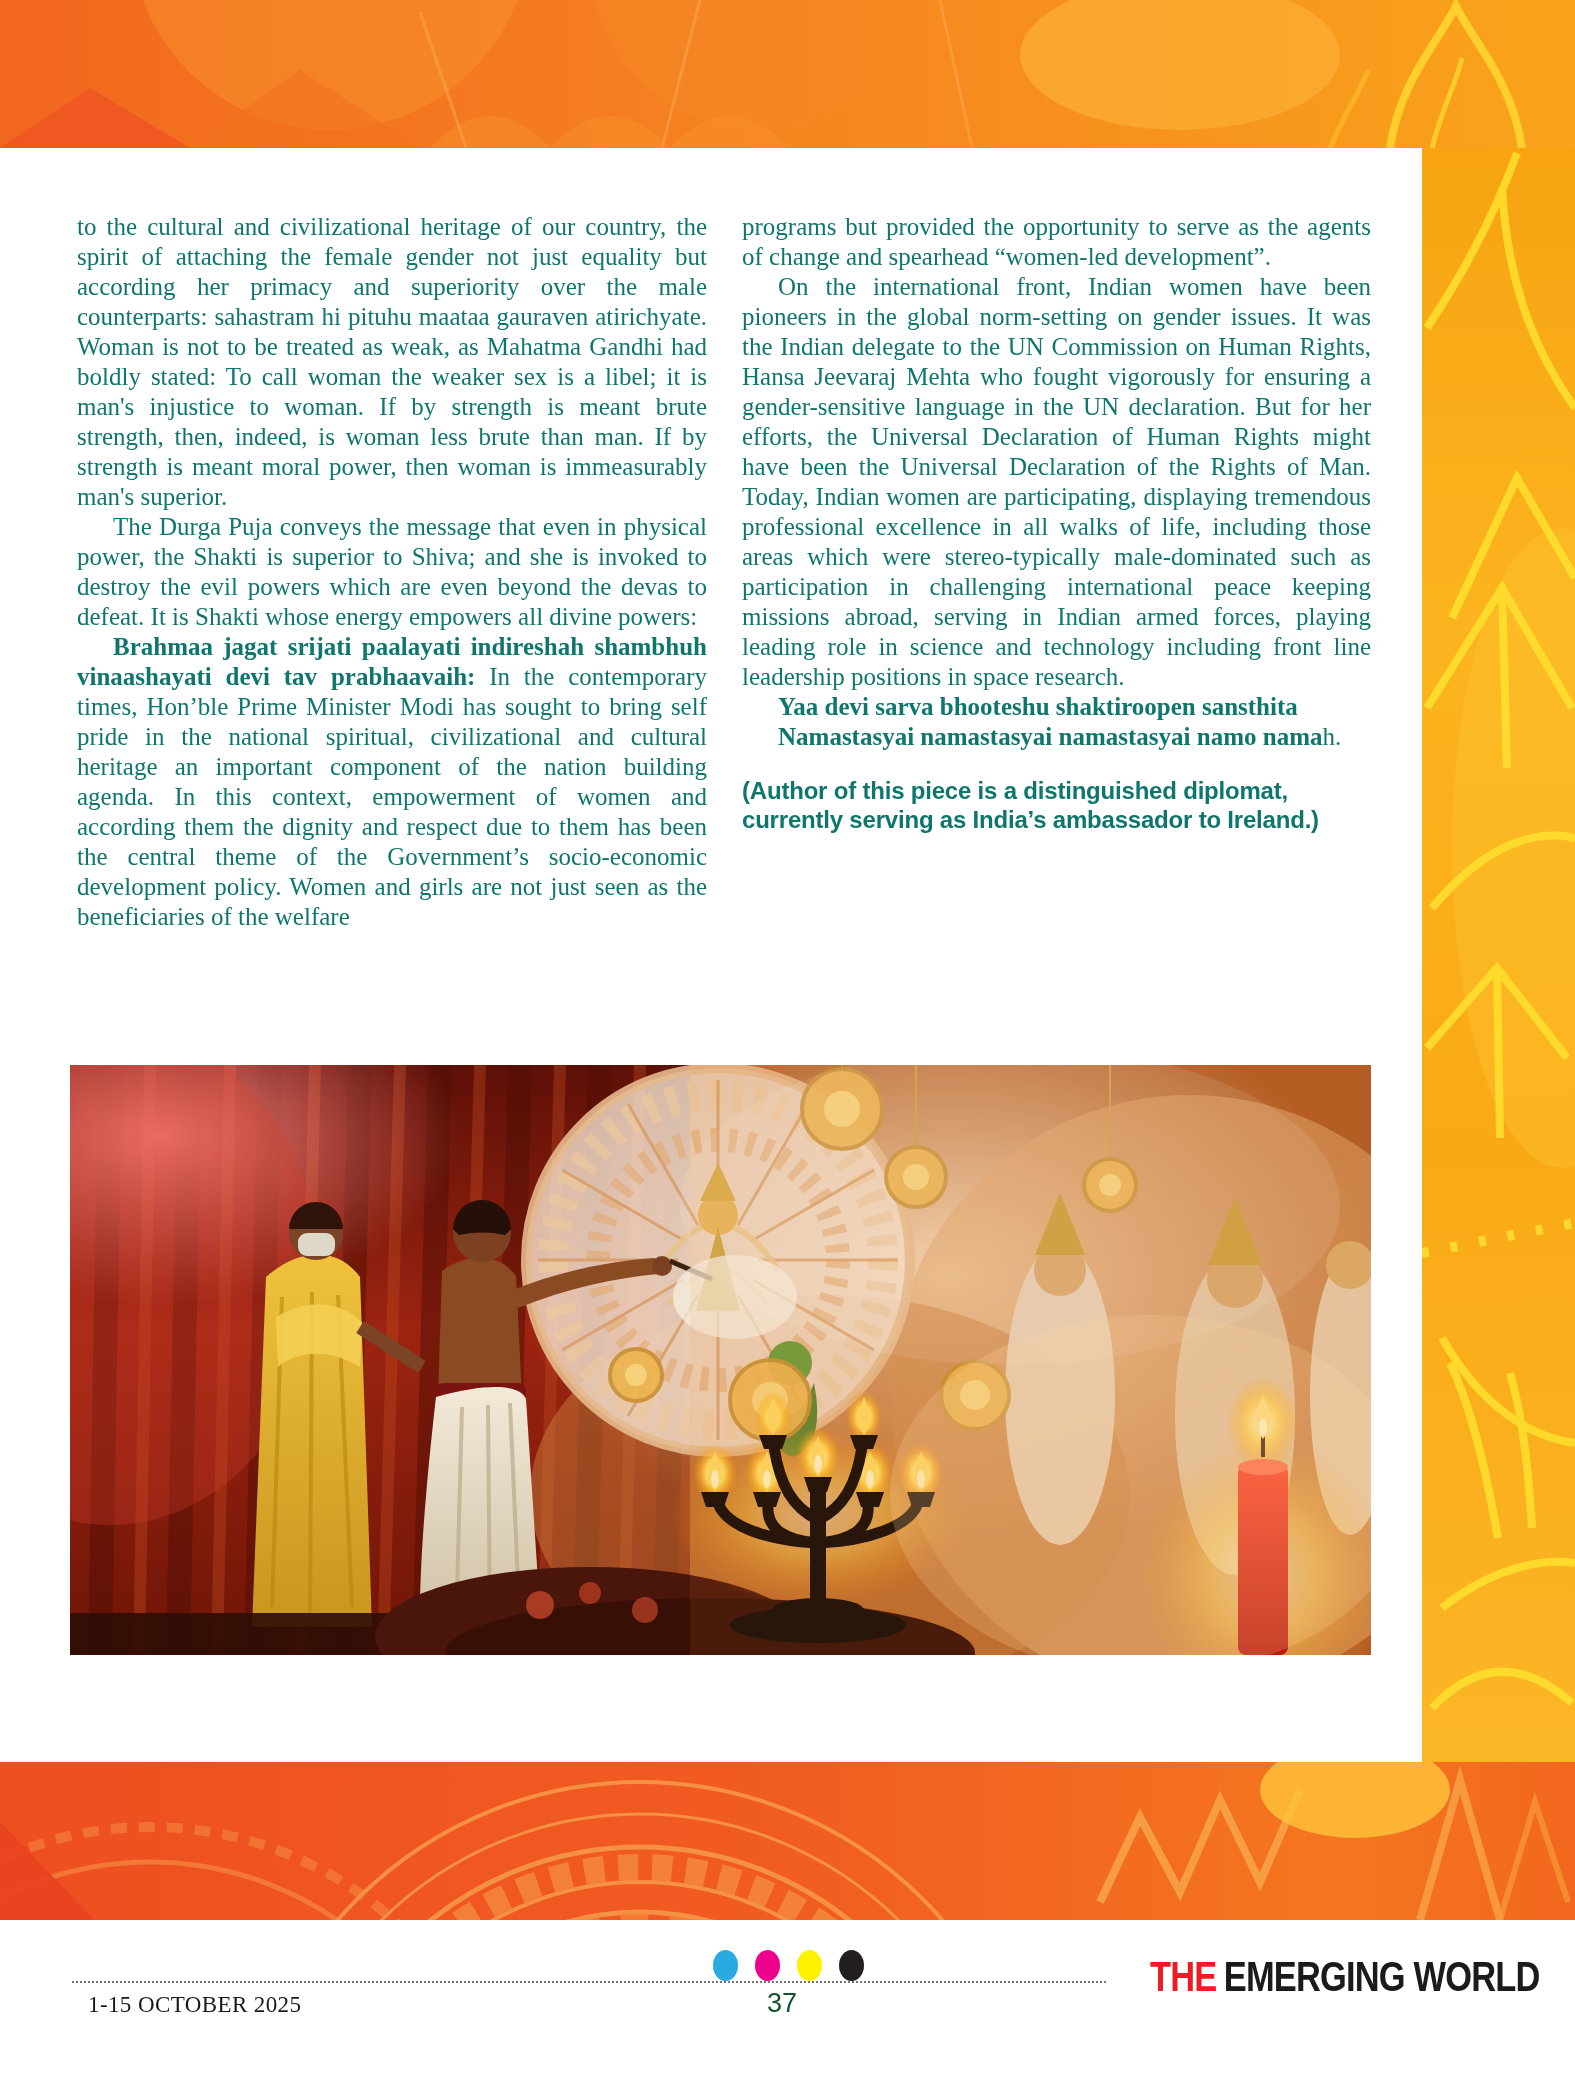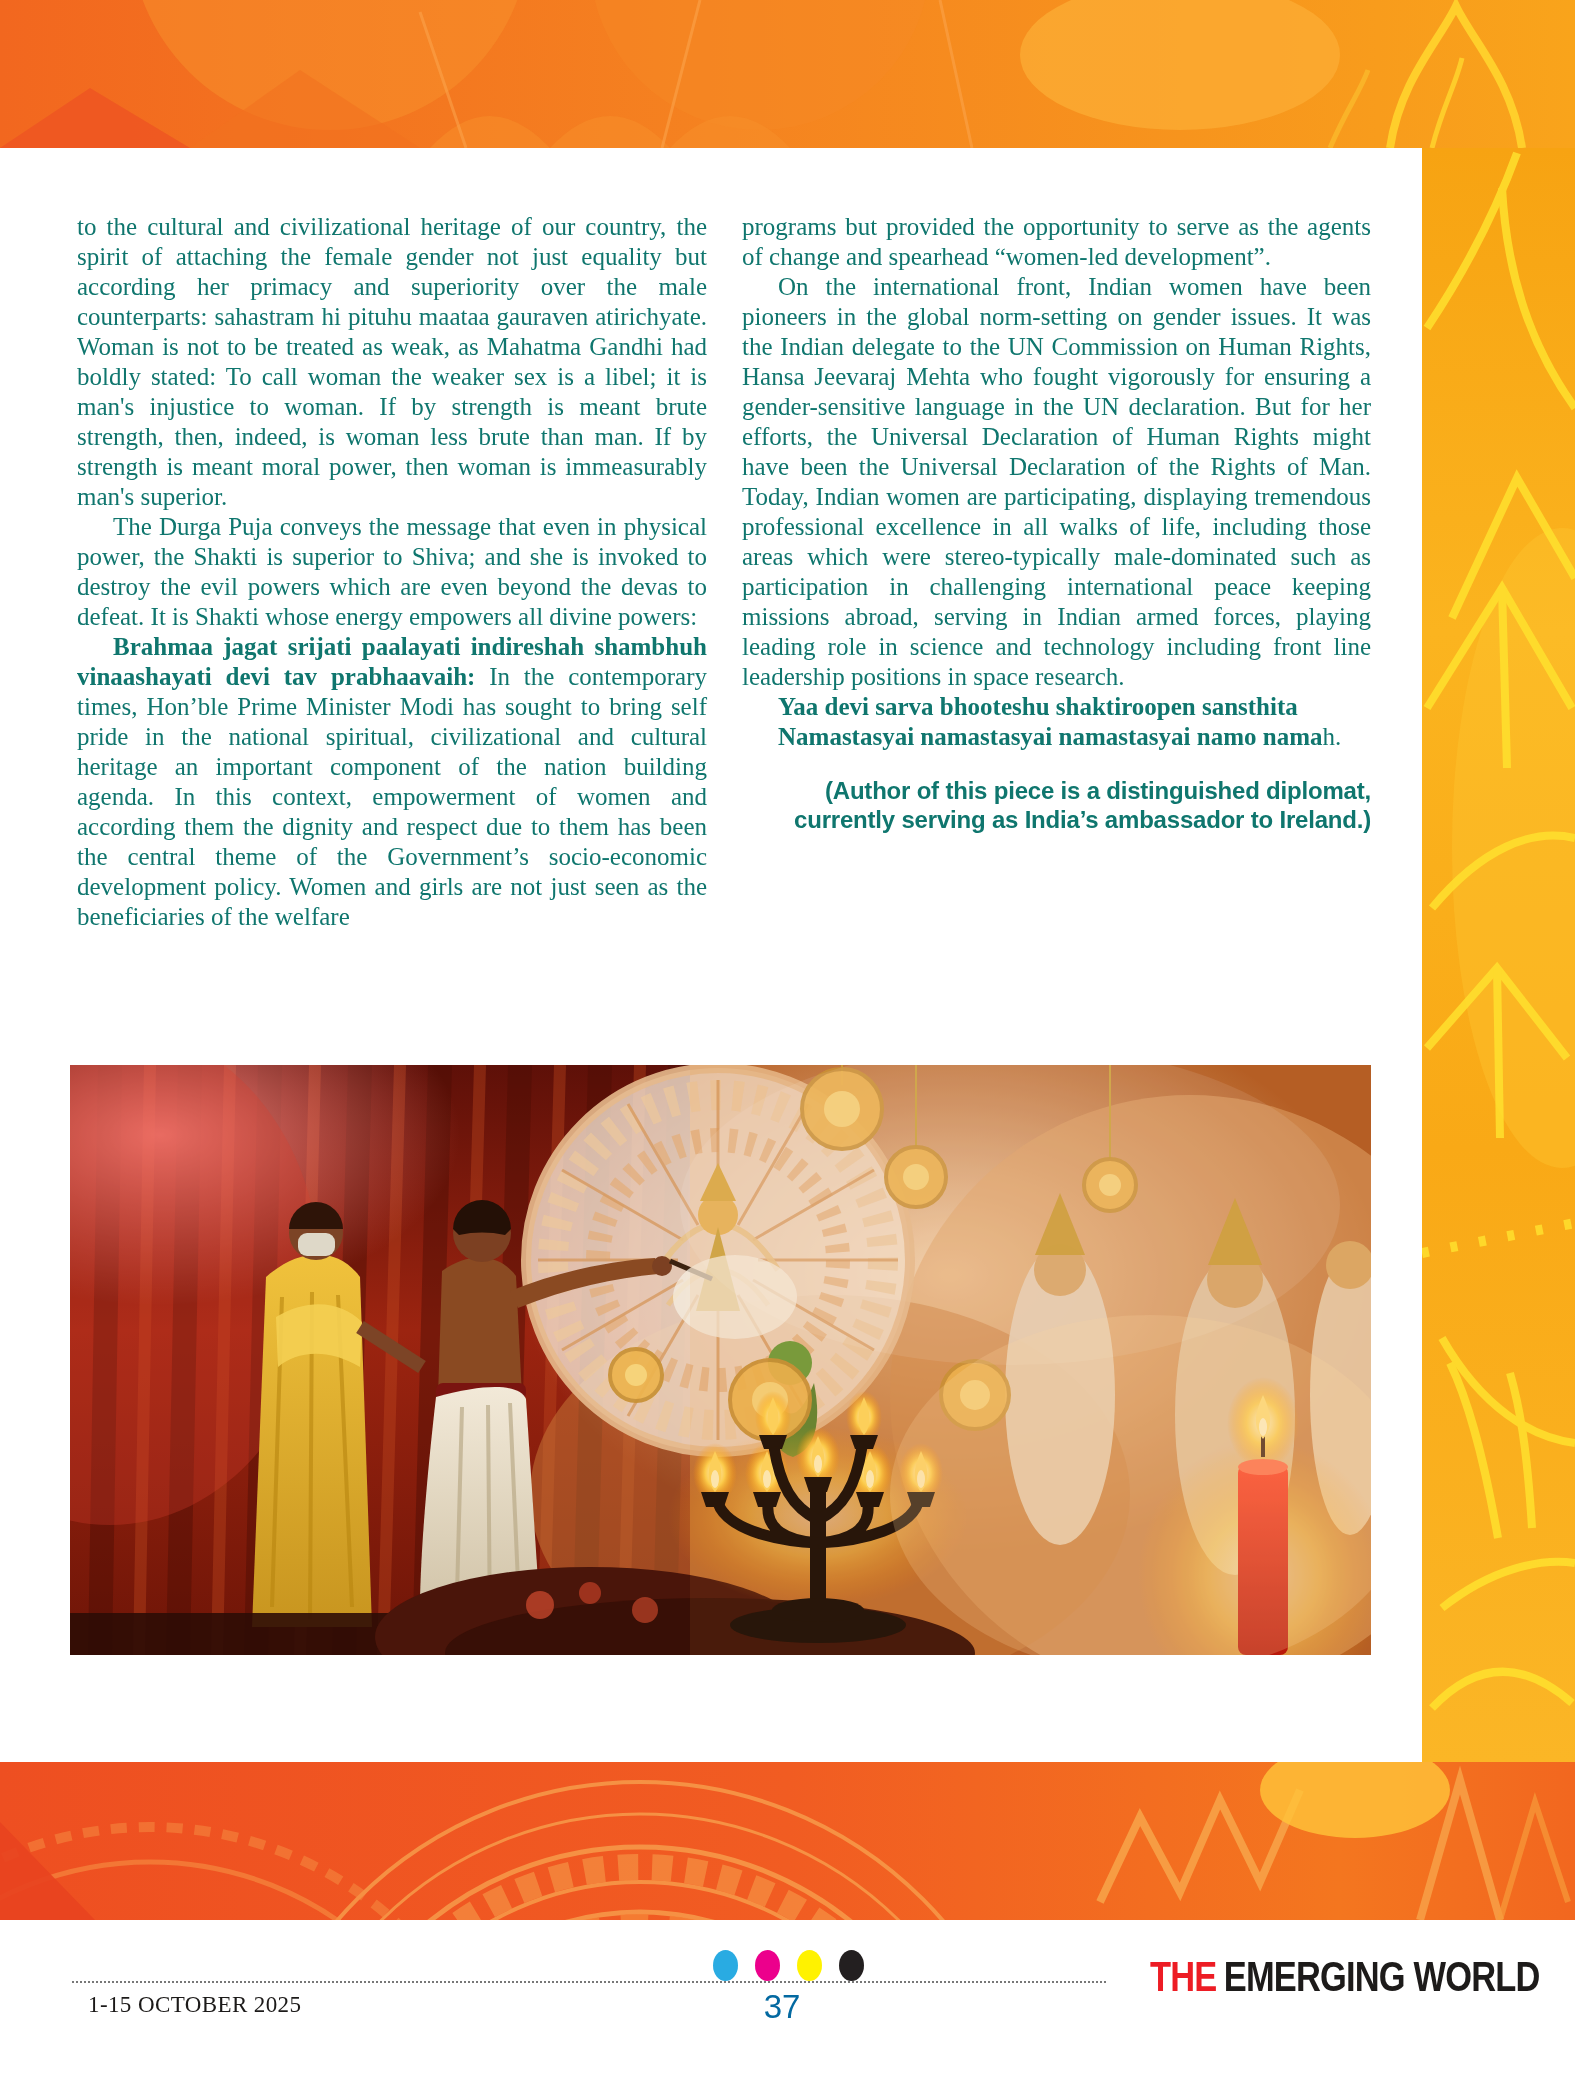--- a/index.html
+++ b/index.html
@@ -13,36 +13,36 @@
   .band-top svg,.band-right svg,.band-bottom svg,.photo svg{display:block;width:100%;height:100%;}
 
   
   .col{position:absolute;top:212px;}
   #col-left{left:77px;width:630px;}
   #col-right{left:742px;width:629px;}
   .col p{margin:0;font-size:25px;line-height:30px;text-align:justify;
          text-justify:inter-word;color:#0f766e;}
   .col p.indent{text-indent:36px;}
   .col p.author{font-family:"Liberation Sans", sans-serif;font-weight:bold;
-                font-size:24px;line-height:29px;margin-top:24px;text-align:right;
+                font-size:24px;line-height:29px;margin-top:24px;text-align:left;
                 letter-spacing:-0.2px;text-indent:0;}
   .col span.b{font-weight:bold;}
 
   
   .photo{position:absolute;left:70px;top:1065px;width:1301px;height:590px;overflow:hidden;}
 
   
   .reg-dots{position:absolute;left:713px;top:1950px;display:flex;gap:17px;}
   .reg-dot{width:25px;height:31px;border-radius:50%;}
   .dotted-line{position:absolute;left:72px;top:1981px;width:1034px;height:0;
                border-top:2px dotted #777;}
   .issue-date{position:absolute;left:88px;top:1992px;font-weight:normal;font-size:23px;
               letter-spacing:0.4px;color:#1c1a19;}
   .page-number{position:absolute;left:732px;top:1988px;width:100px;text-align:center;
-               font-family:"Liberation Sans", sans-serif;font-size:33px;color:#0369a1;}
+               font-family:"Liberation Sans", sans-serif;font-size:27px;color:#14532d;}
   .logo{position:absolute;left:1150px;top:1956px;font-family:"Liberation Sans", sans-serif;
         font-weight:900;font-size:42px;line-height:42px;letter-spacing:-1px;
         white-space:nowrap;transform:scaleX(0.82);transform-origin:left center;}
   .logo .logo-the{color:#ed1c24;}
   .logo .logo-rest{color:#1d1b1a;margin-left:9px;}
 </style>
 </head>
 <body>
 
 <div class="page">

